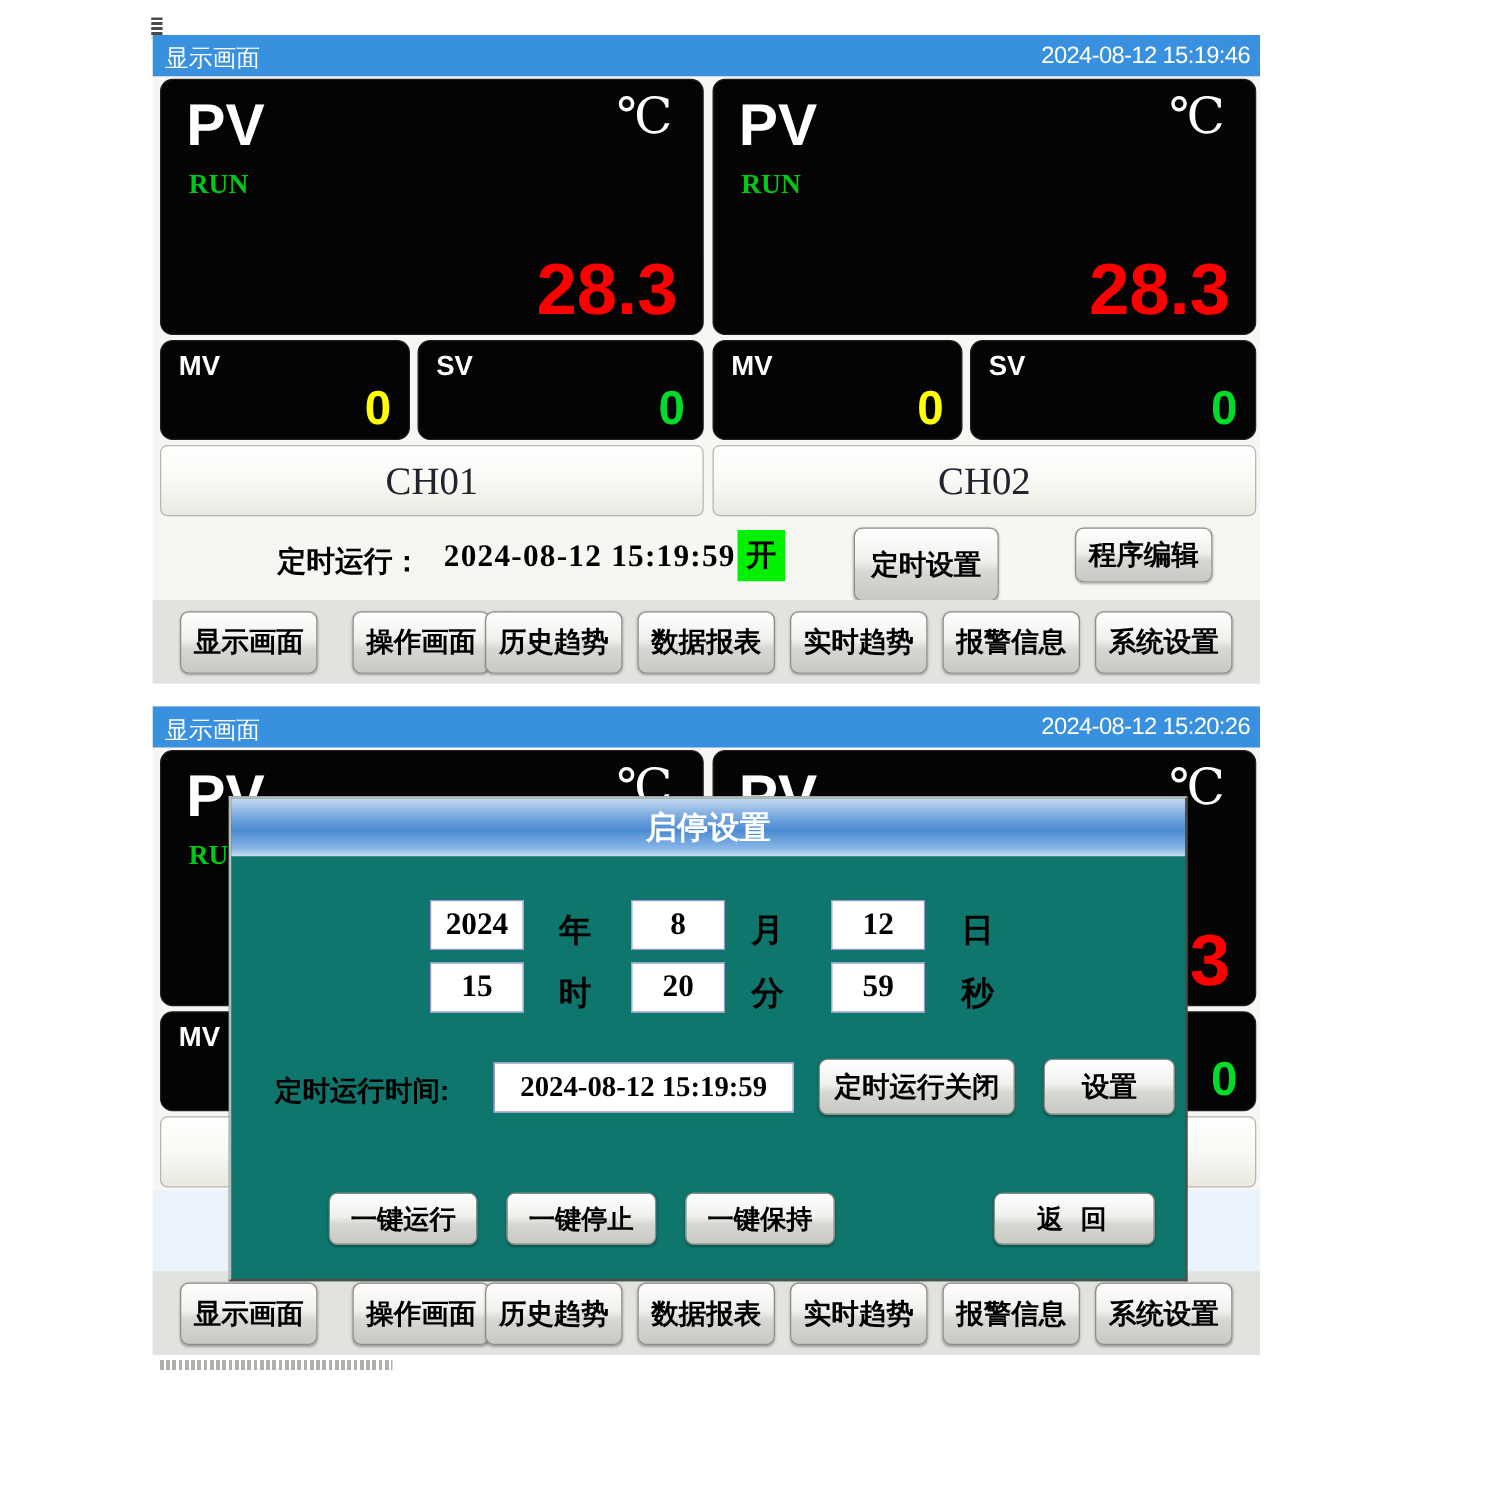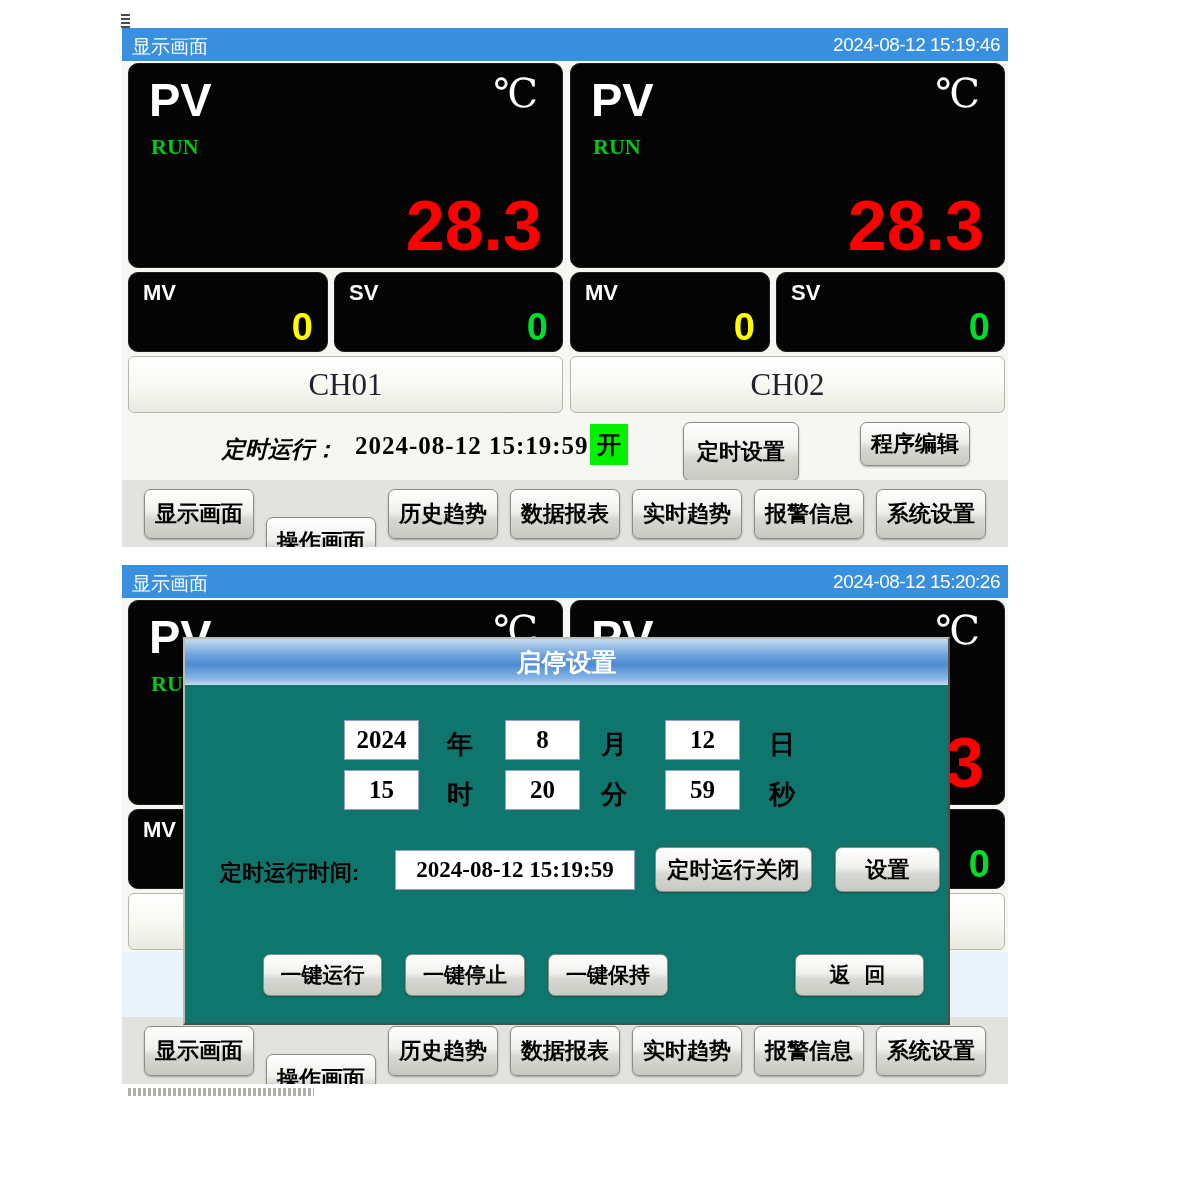--- a/index.html
+++ b/index.html
@@ -15,21 +15,21 @@
   .hdr-title { position:absolute; left:10px; top:6px; font-size:19px; }
   .hdr-clock { position:absolute; right:8px; top:6px; font-size:19px; letter-spacing:-0.5px; }
 
   
   .blackpanel { position:absolute; background:#040404; border:1px solid #1f1f1f; border-radius:10px; }
   .pv-l { left:6px;  top:35px; width:435px; height:205px; }
   .pv-r { left:448px; top:35px; width:435px; height:205px; }
   .pv-lab  { position:absolute; left:20px; top:8px; color:#fff; font-size:47px; font-weight:700; }
   .pv-unit { position:absolute; right:24px; top:6px; color:#fff; font-size:40px; font-family:"DejaVu Serif", serif; }
   .pv-run  { position:absolute; left:22px; top:70px; color:#00c818; font-size:22px; font-weight:700; font-family:"Liberation Serif", serif; }
-  .pv-val  { position:absolute; right:20px; bottom:6px; color:#ff0000; font-size:70px; font-weight:700; line-height:1; }
+  .pv-val  { position:absolute; right:20px; bottom:6px; color:#ff0000; font-size:58px; font-weight:700; line-height:1; }
 
   .mv-l { left:6px;   top:244px; width:200px; height:80px; }
   .sv-l { left:212px; top:244px; width:229px; height:80px; }
   .mv-r { left:448px; top:244px; width:200px; height:80px; }
   .sv-r { left:654px; top:244px; width:229px; height:80px; }
   .cell-lab { position:absolute; left:14px; top:7px; color:#fff; font-size:22px; font-weight:700; }
   .cell-val { position:absolute; right:14px; bottom:5px; font-size:38px; font-weight:700; line-height:1; }
   .val-yellow { color:#ffff00; }
   .val-green  { color:#00dc28; }
 
@@ -42,32 +42,32 @@
 
   
   .graybtn { position:absolute;
              background:linear-gradient(180deg,#ffffff 0%,#f0f0ed 45%,#d8d8d3 60%,#c9c9c3 100%);
              border:1px solid #8d8d85; border-radius:7px;
              box-shadow:0 1px 2px rgba(0,0,0,.3), inset 0 1px 0 #fff;
              display:flex; align-items:center; justify-content:center;
              font-weight:700; color:#000; cursor:pointer; }
 
   
-  .timer-label { position:absolute; left:100px; top:406px; font-size:23px; font-weight:700; color:#000;font-style:italic; }
+  .timer-label { position:absolute; left:100px; top:406px; font-size:23px; font-weight:700; color:#000; }
   .timer-time  { position:absolute; left:233px; top:404px; font-size:25px; font-weight:700;
                  font-family:"Liberation Serif", serif; color:#000; letter-spacing:1px; }
   .timer-state { position:absolute; left:468px; top:396px; width:38px; height:41px; background:#00f000;
                  color:#000; font-size:24px; font-weight:700; text-align:center; line-height:41px; }
   .btn-timer-set { left:561px; top:394px; width:116px; height:59px; font-size:22px; }
   .btn-prog-edit { left:694px; top:394px; width:110px; height:44px; font-size:22px;margin-left:44px; }
 
   
   .navstrip { position:absolute; left:0; top:452px; width:886px; height:67px; background:#e2e2de; }
   .nav-btn { top:9px; width:110px; height:50px; font-size:22px; }
-  .nav-0{left:22px;} .nav-1{left:144px;margin-top:28px;} .nav-2{left:266px;} .nav-3{left:388px;}
+  .nav-0{left:22px;} .nav-1{left:160px;} .nav-2{left:266px;} .nav-3{left:388px;}
   .nav-4{left:510px;} .nav-5{left:632px;} .nav-6{left:754px;}
 
   
   .blue-strip { position:absolute; left:0; top:387px; width:886px; height:65px; background:#eaf3fc; }
 
   
   .dialog { position:absolute; left:61px; top:72px; width:767px; height:388px; background:#0f766e;
             border:2px solid; border-color:#bcbcb6 #4e4e4c #4e4e4c #bcbcb6; z-index:10; }
   .dlg-title { position:absolute; left:0; top:0; width:100%; height:46px;
                background:linear-gradient(180deg,#c3d9f0 0%,#6fa3dd 35%,#4c8bd3 55%,#86b4e6 85%,#c3dcf2 100%);

